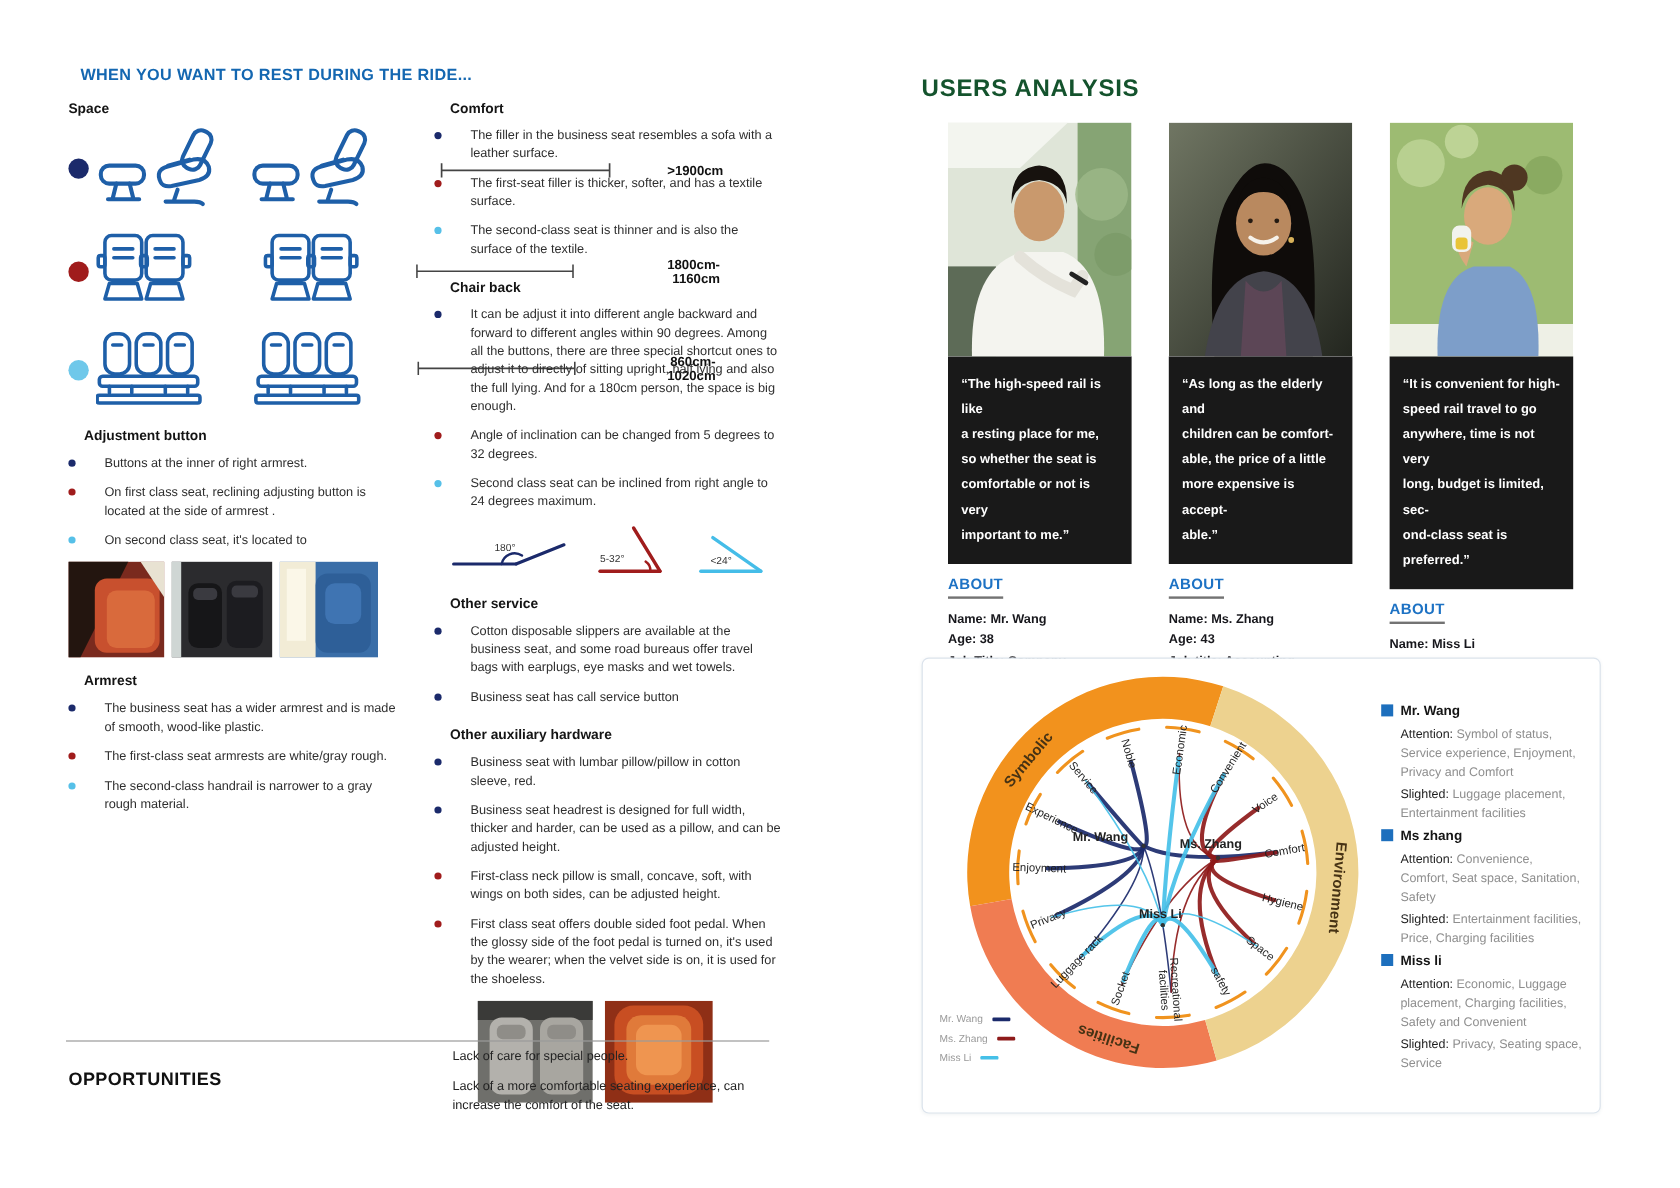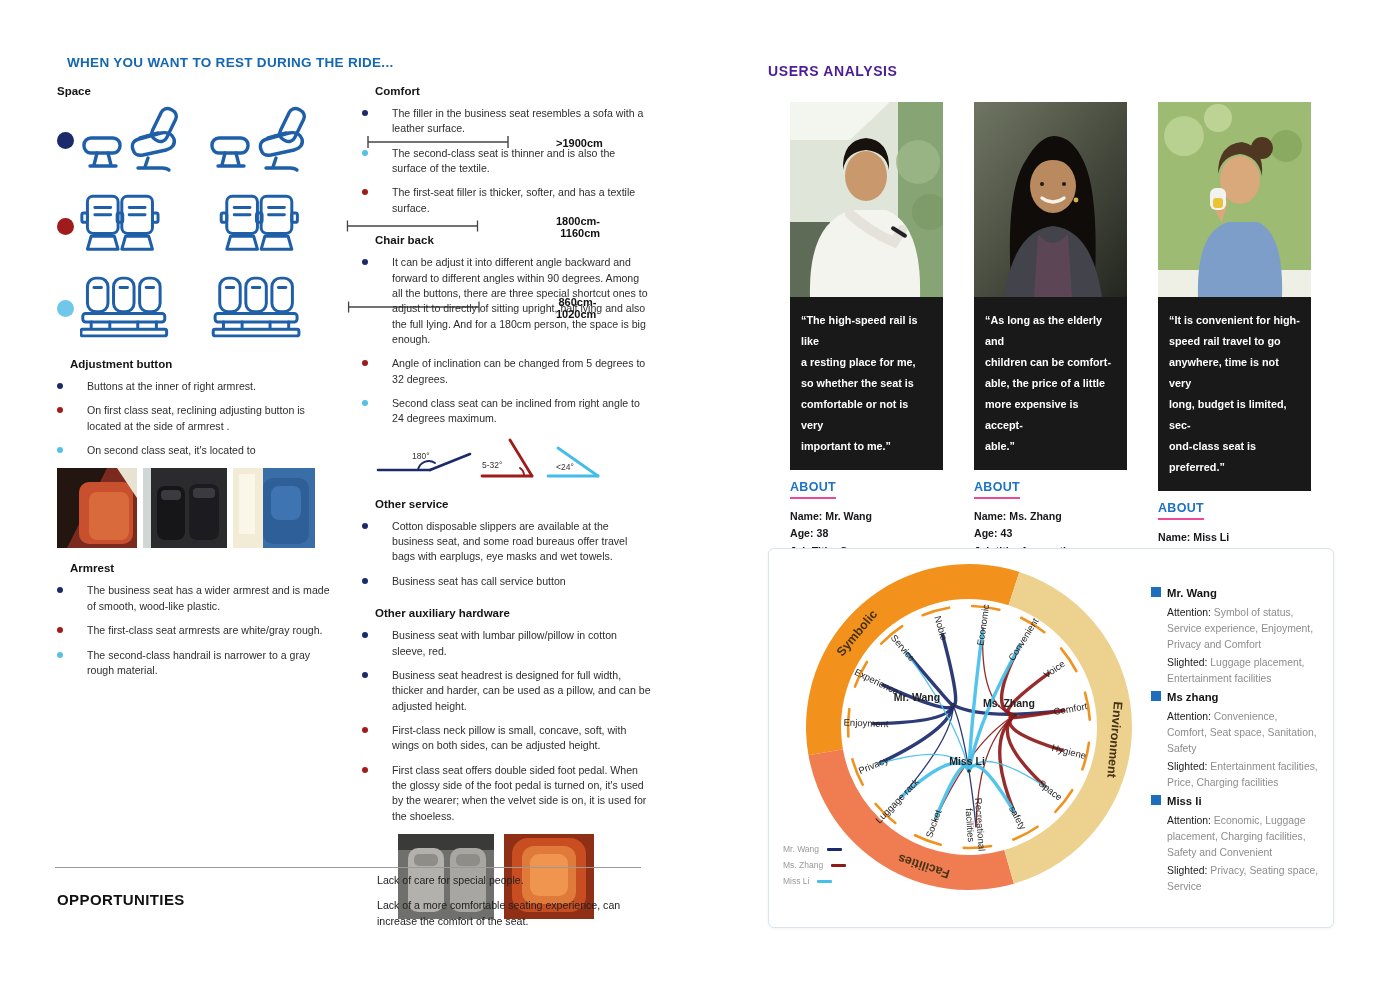--- a/index.html
+++ b/index.html
@@ -16,35 +16,35 @@
   .bullet{display:flex;gap:24px;font-size:10.6px;color:#2e2e2e;line-height:1.45;margin-bottom:9px;}
   .bullet .dot{width:6px;height:6px;border-radius:50%;margin-top:4px;flex:none;}
   .b-navy{background:#1b2a6b;} .b-red{background:#a01c1c;} .b-sky{background:#56c0e8;}
   .seat-row{display:flex;align-items:flex-start;gap:6px;margin-bottom:14px;}
   .seat-row .big-dot{width:17px;height:17px;border-radius:50%;margin-top:26px;flex:none;}
   .d-navy{background:#1b2a6b;} .d-red{background:#a01c1c;} .d-sky{background:#6fc8ea;}
   .seat-block{display:flex;flex-direction:row;align-items:center;text-align:right;}
   .dim-label{font-size:11px;font-weight:bold;color:#111;margin-top:1px;}
   .photo-strip{display:flex;gap:6px;margin:10px 0 14px 0;}
   .photo-strip svg{display:block;}
-  .angle-row{display:flex;align-items:flex-end;margin:6px 0 16px 12px;}
+  .angle-row{display:flex;align-items:flex-end;gap:18px;margin:6px 0 16px 12px;}
   .bottom-rule{position:absolute;left:0;top:812px;width:586px;border-top:1.5px solid #9a9a9a;}
   .opp-title{position:absolute;left:2px;top:836px;font-size:15px;font-weight:bold;color:#111;letter-spacing:.4px;}
   .opp-items{position:absolute;left:322px;top:818px;width:280px;font-size:10.6px;color:#232323;line-height:1.45;}
   .opp-items div{margin-bottom:10px;}
 
   
   .right-page{position:absolute;left:768px;top:55px;width:565px;height:880px;}
-  .rp-title{position:absolute;left:0;top:8px;font-size:14px;font-weight:600;color:#4c1d95;letter-spacing:.6px;}
+  .rp-title{position:absolute;left:0;top:8px;font-size:20px;font-weight:600;color:#14532d;letter-spacing:.6px;}
   .cards{position:absolute;left:22px;top:47px;display:flex;gap:31px;}
   .card{width:153px;}
   .card .photo{width:153px;height:195px;overflow:hidden;}
   .card .photo svg{display:block;}
   .quote{background:#191919;color:#fff;font-size:10.8px;font-weight:bold;line-height:1.95;padding:13px 11px;white-space:pre-line;min-height:95px;}
-  .about{display:inline-block;margin-top:10px;font-size:12.5px;font-weight:bold;color:#1d72c4;border-bottom:2px solid #ec4899;padding-bottom:3px;letter-spacing:.3px;}
+  .about{display:inline-block;margin-top:10px;font-size:12.5px;font-weight:bold;color:#1d72c4;border-bottom:2px solid #737373;padding-bottom:3px;letter-spacing:.3px;}
   .details{margin-top:9px;font-size:10.6px;font-weight:600;color:#17171c;line-height:1.62;white-space:pre-line;}
 
   
   .panel{position:absolute;left:0;top:493px;width:564px;height:378px;background:#fff;border:1px solid #dbe3ec;border-radius:6px;box-shadow:0 1px 3px rgba(40,60,90,.06);}
   .chord-wrap{position:absolute;left:0;top:0;width:410px;height:378px;}
   .legend{position:absolute;left:14px;top:295px;font-size:8.5px;color:#9a9a9a;}
   .legend .row{display:flex;align-items:center;gap:8px;margin-bottom:6px;}
   .legend .line{width:15px;height:3px;border-radius:1px;}
   .l-navy{background:#1b2a6b;} .l-red{background:#8e1a1a;} .l-sky{background:#45c0e8;}
   .summary{position:absolute;left:382px;top:36px;width:168px;font-size:10.4px;line-height:1.55;}
@@ -214,26 +214,26 @@
         </div>
     </div>
 
     <div class="col-right">
       <div class="h-sec ind">Comfort</div>
       <div class="bullet">
           <span class="dot b-navy"></span>
           <span>The filler in the business seat resembles a sofa with a leather surface.</span>
         </div>
       <div class="bullet">
+          <span class="dot b-red"></span>
+          <span>The first-seat filler is thicker, softer, and has a textile surface.</span>
+        </div>
+      <div class="bullet">
           <span class="dot b-sky"></span>
           <span>The second-class seat is thinner and is also the surface of the textile.</span>
-        </div>
-      <div class="bullet">
-          <span class="dot b-red"></span>
-          <span>The first-seat filler is thicker, softer, and has a textile surface.</span>
         </div>
 
       <div class="h-sec ind mt">Chair back</div>
       <div class="bullet">
           <span class="dot b-navy"></span>
           <span>It can be adjust it into different angle backward and forward to different angles within 90 degrees. Among all the buttons, there are three special shortcut ones to adjust it to directly of sitting upright, half lying and also the full lying. And for a 180cm person, the space is big enough.</span>
         </div>
       <div class="bullet">
           <span class="dot b-red"></span>
           <span>Angle of inclination can be changed from 5 degrees to 32 degrees.</span>

